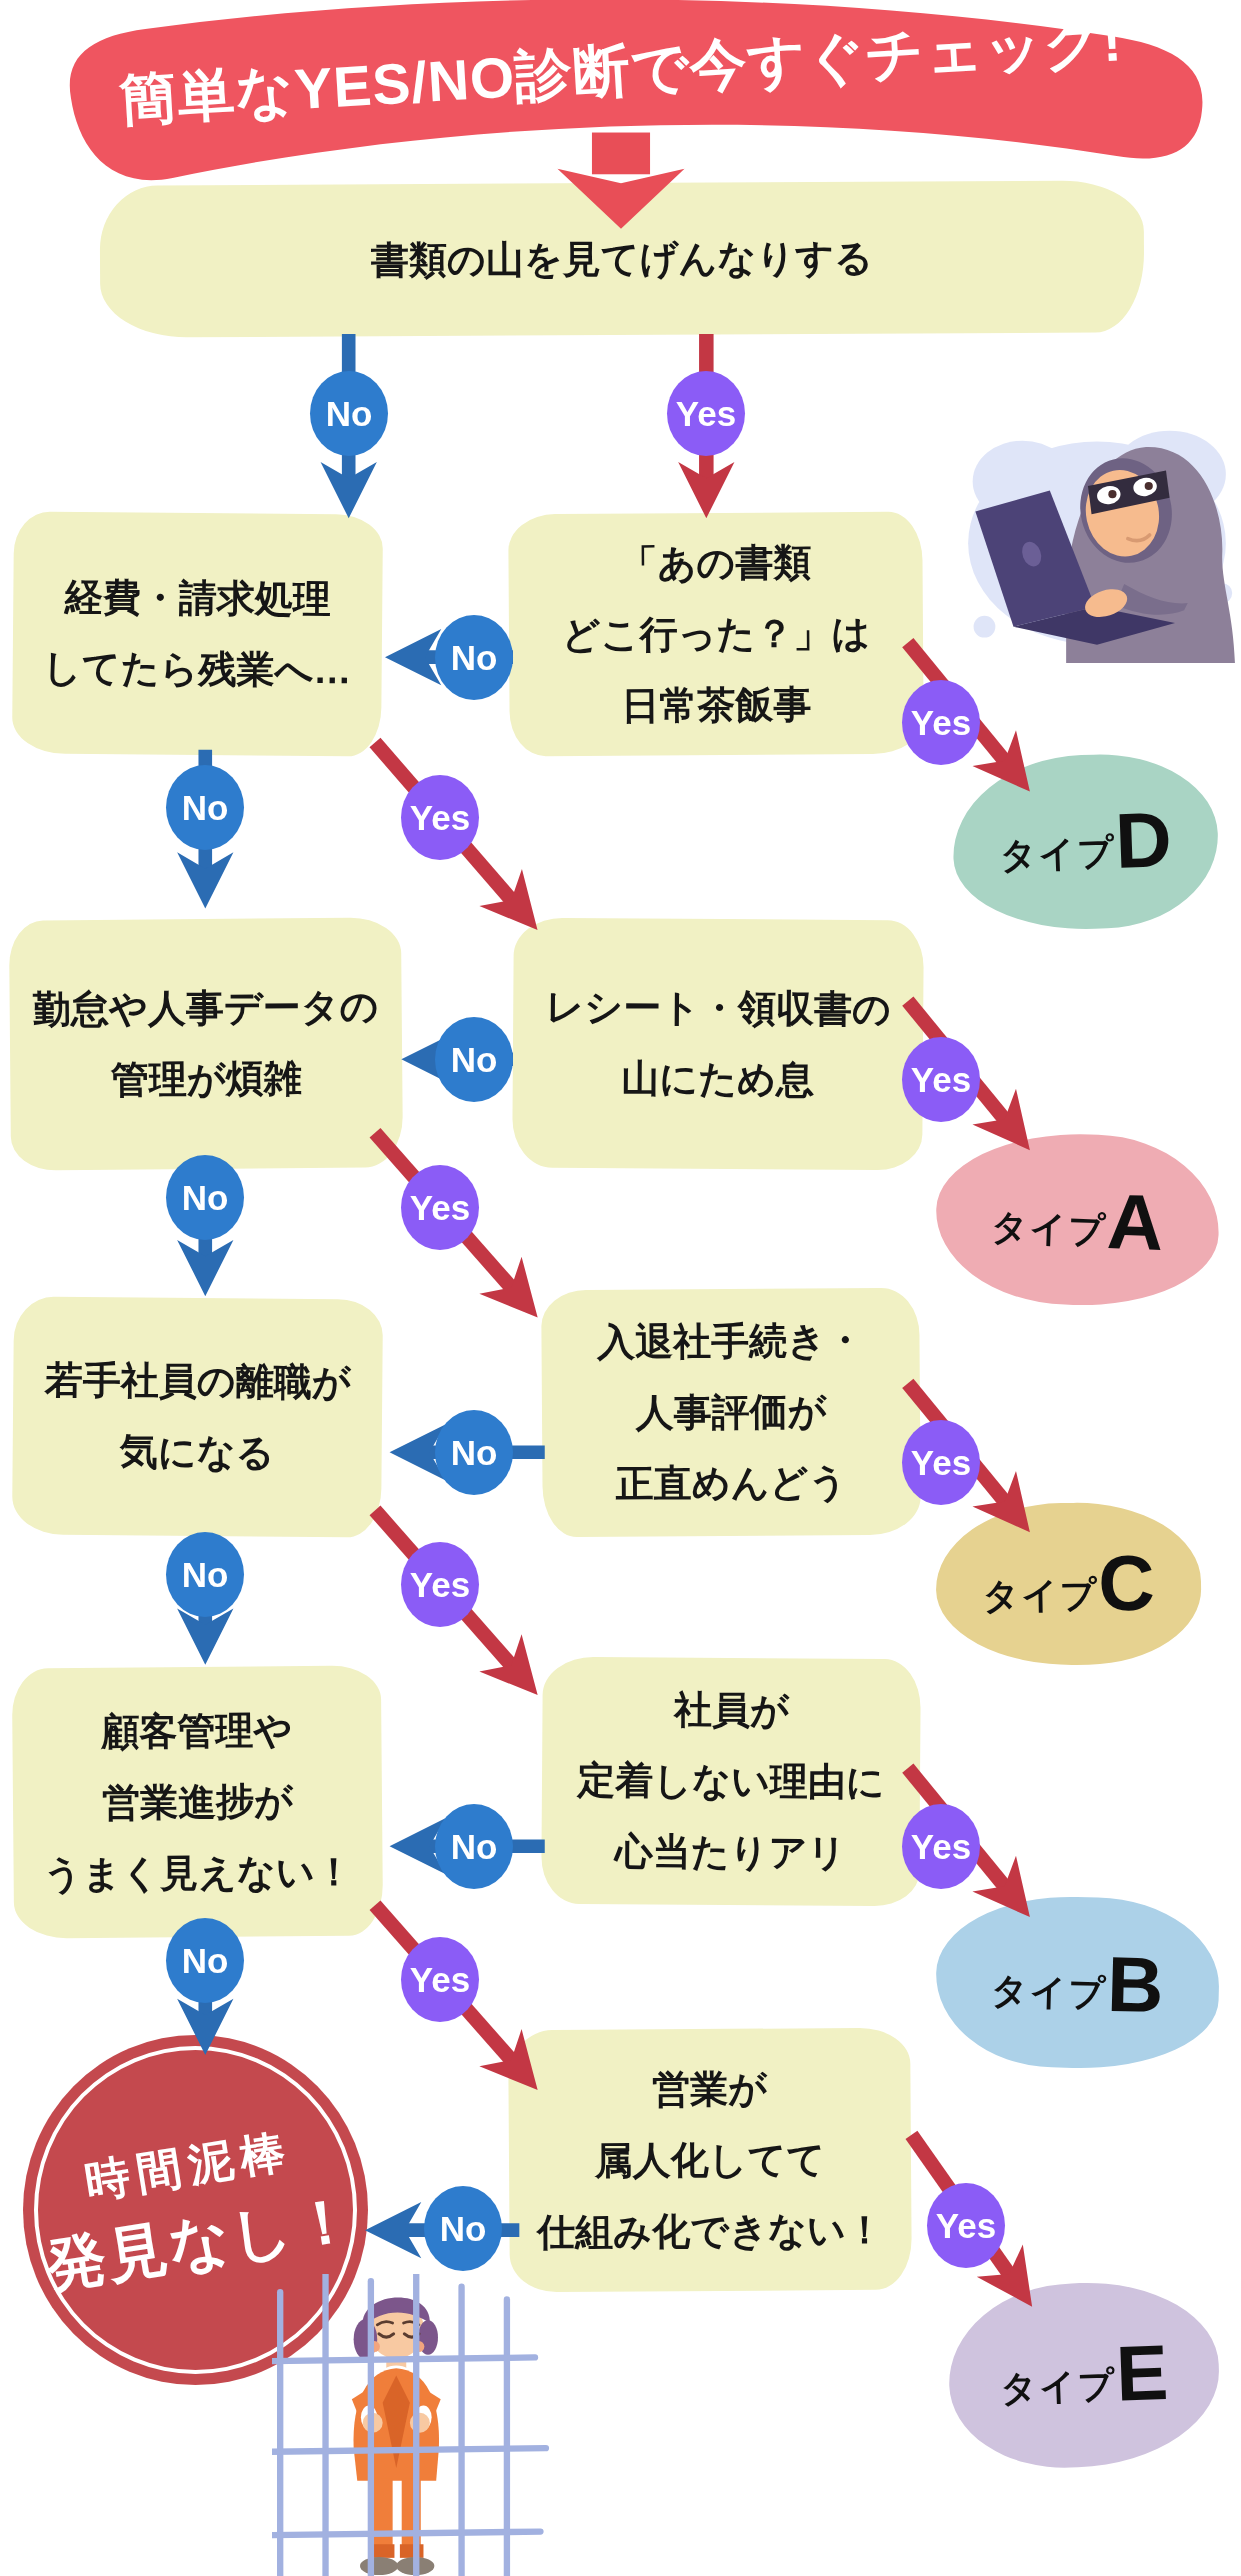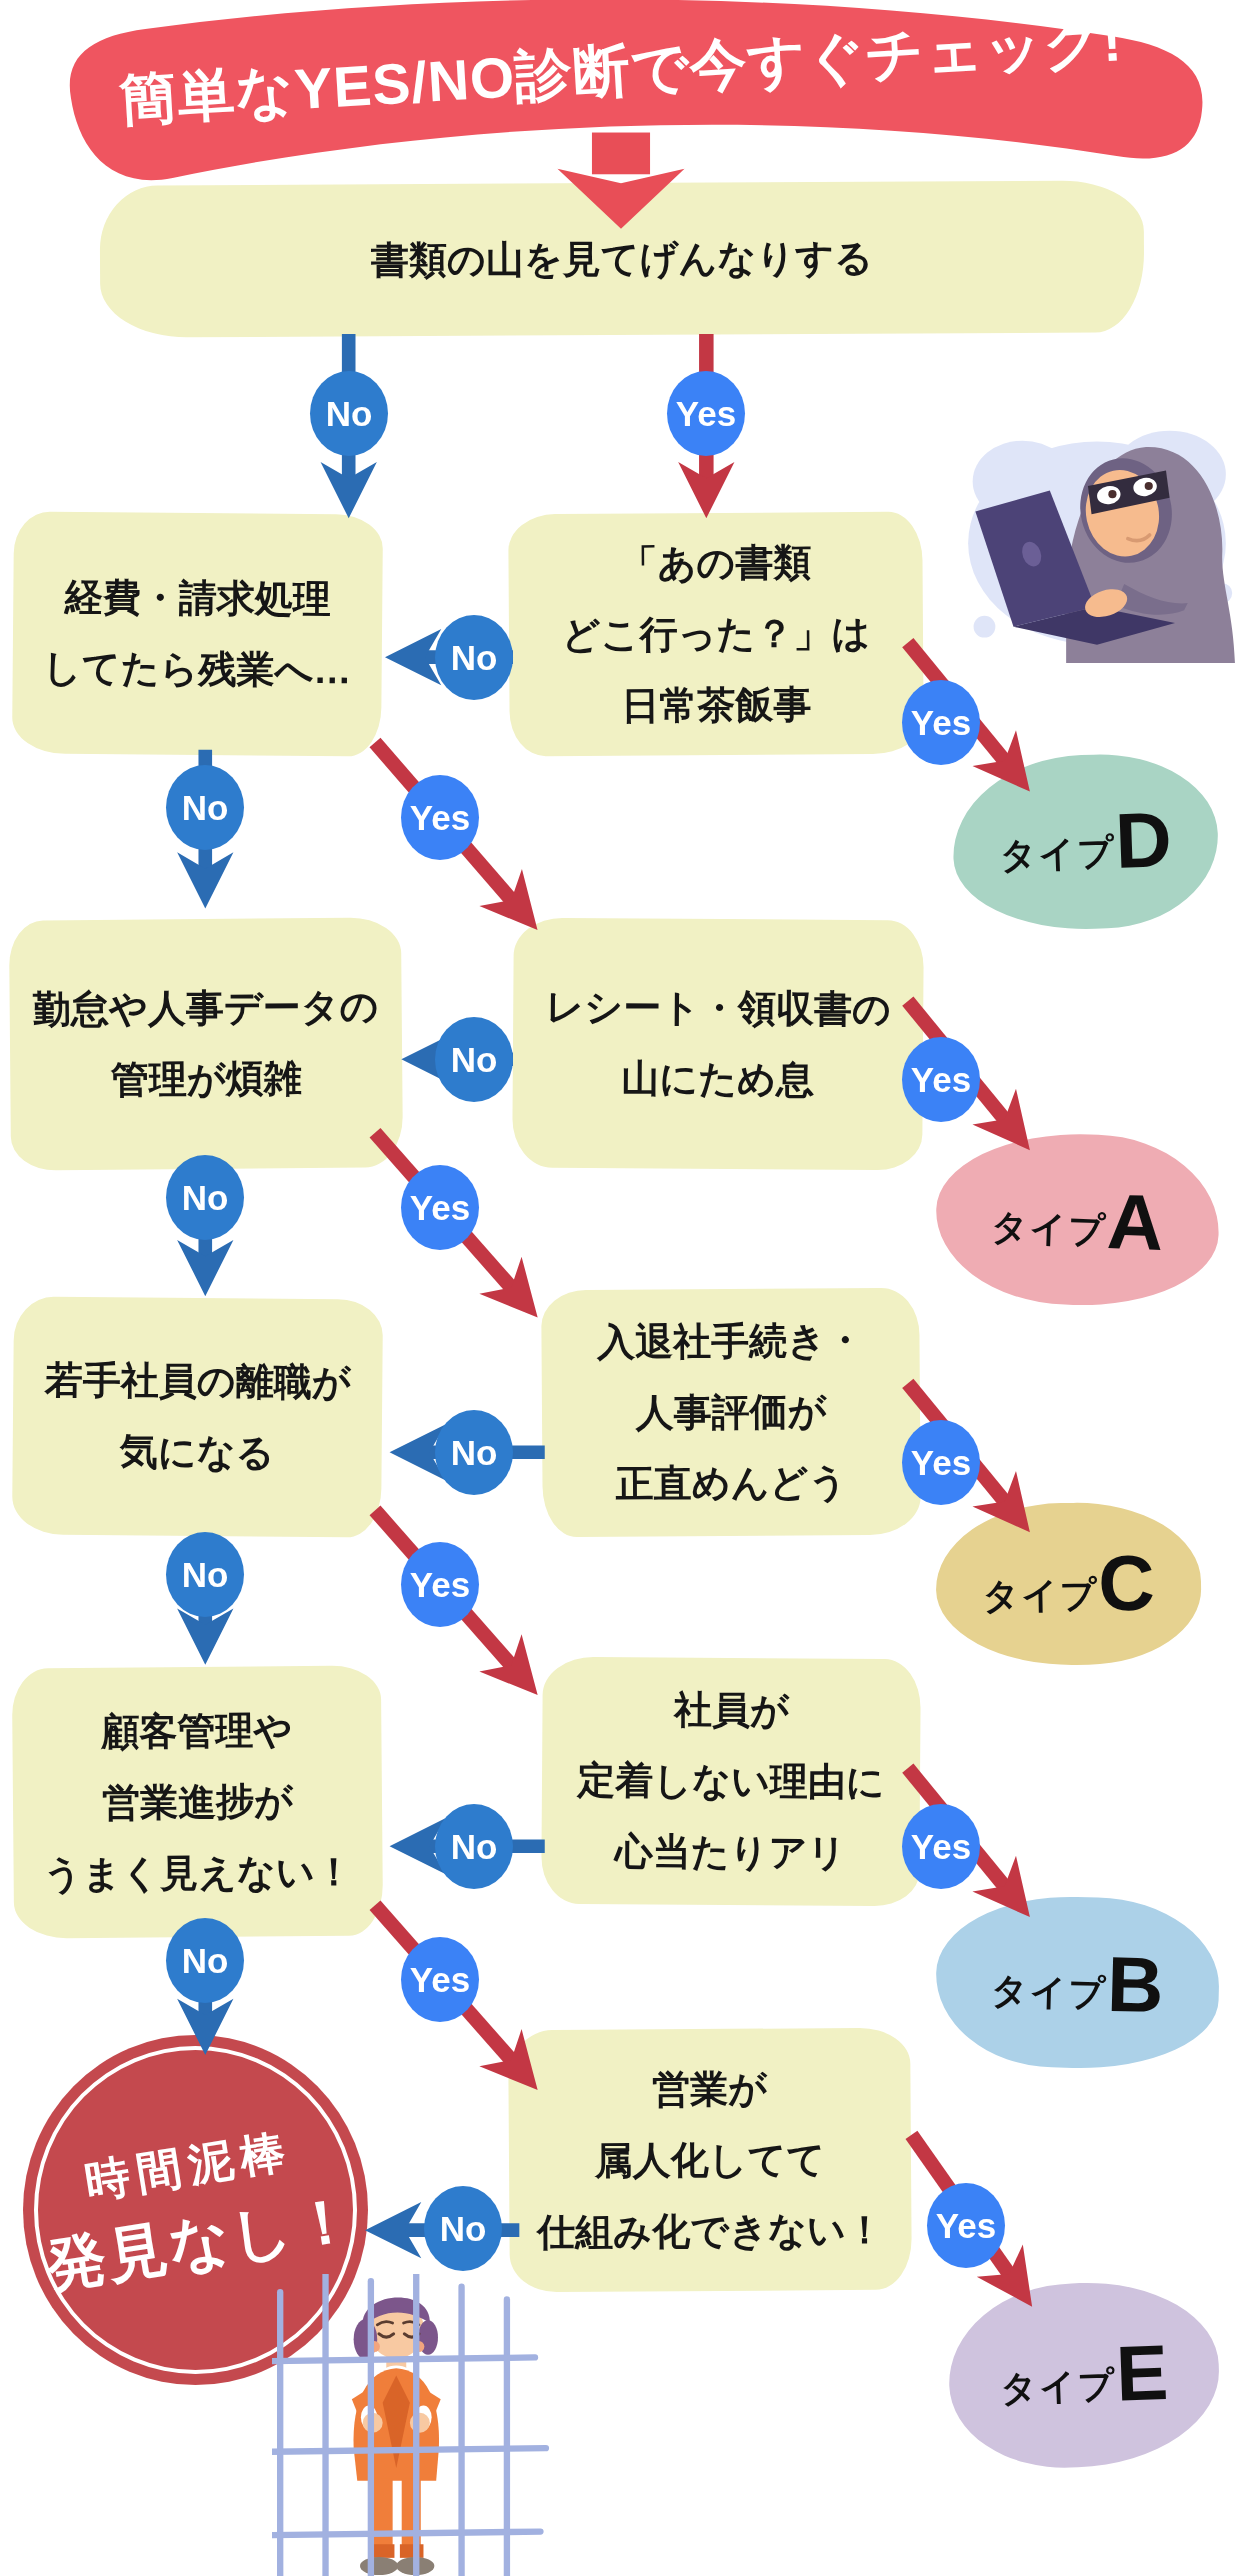--- a/index.html
+++ b/index.html
@@ -15,21 +15,21 @@
         align-items:center;justify-content:center;text-align:center;color:#161616;}
   .qbox .line{font-size:38px;font-weight:800;line-height:71px;white-space:nowrap;}
   
   .blob{position:absolute;display:flex;align-items:center;justify-content:center;color:#101010;}
   .blob .prefix{font-size:36px;font-weight:900;transform:translateY(11px);letter-spacing:1.8px;}
   .blob .letter{font-size:78px;font-weight:900;line-height:1;}
   
   .tag{position:absolute;width:78px;height:85px;border-radius:50%;display:flex;align-items:center;
        justify-content:center;color:#fff;font-size:35px;font-weight:800;z-index:6;}
   .tag.no{background:#2e7ccd;}
-  .tag.yes{background:#3b82f6;}
+  .tag.yes{background:#8b5cf6;}
   
   .badge{position:absolute;left:23px;top:2035px;width:345px;height:350px;background:#c4494e;
          border-radius:50%;z-index:2;}
   .badge::before{content:"";position:absolute;inset:11px;border:4.5px solid #fff;border-radius:50%;}
   .badge-text{position:absolute;inset:0;display:flex;flex-direction:column;align-items:center;
               justify-content:center;transform:rotate(-9deg);color:#fff;gap:7.3px;}
   .badge-l1{font-size:45px;font-weight:900;letter-spacing:7.3px;}
   .badge-l2{font-size:60px;font-weight:900;letter-spacing:1.8px;}
   
   .arrows{position:absolute;left:0;top:0;z-index:5;pointer-events:none;}

